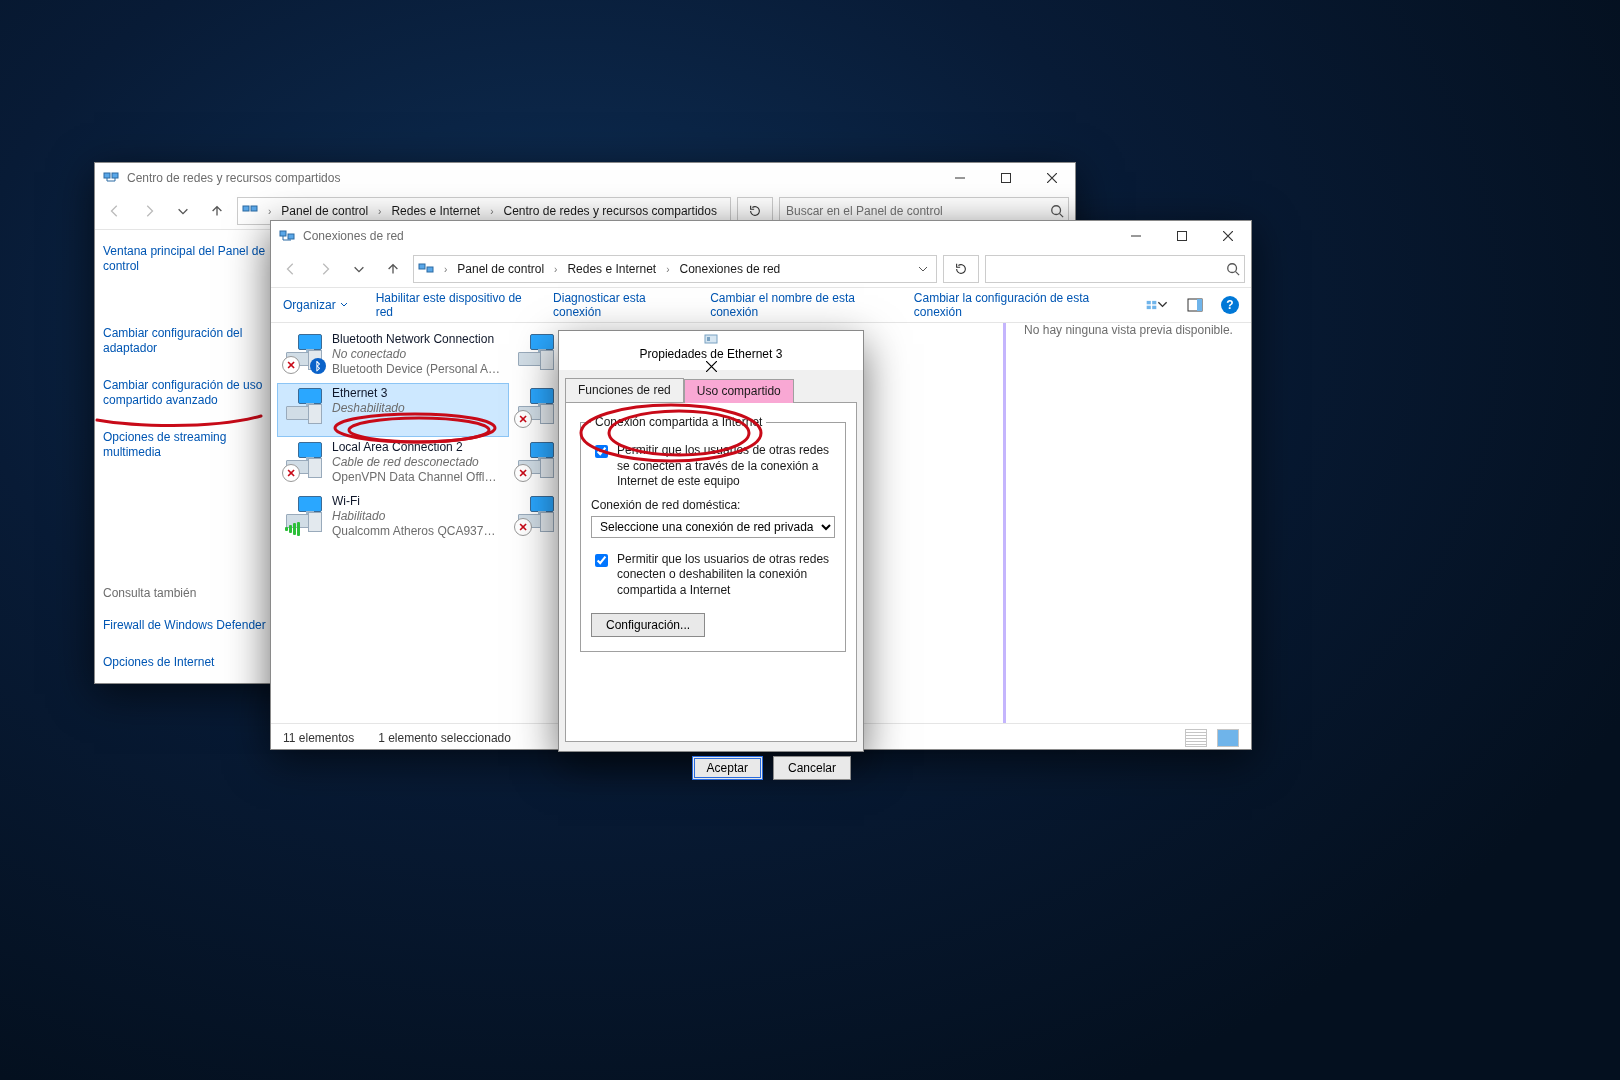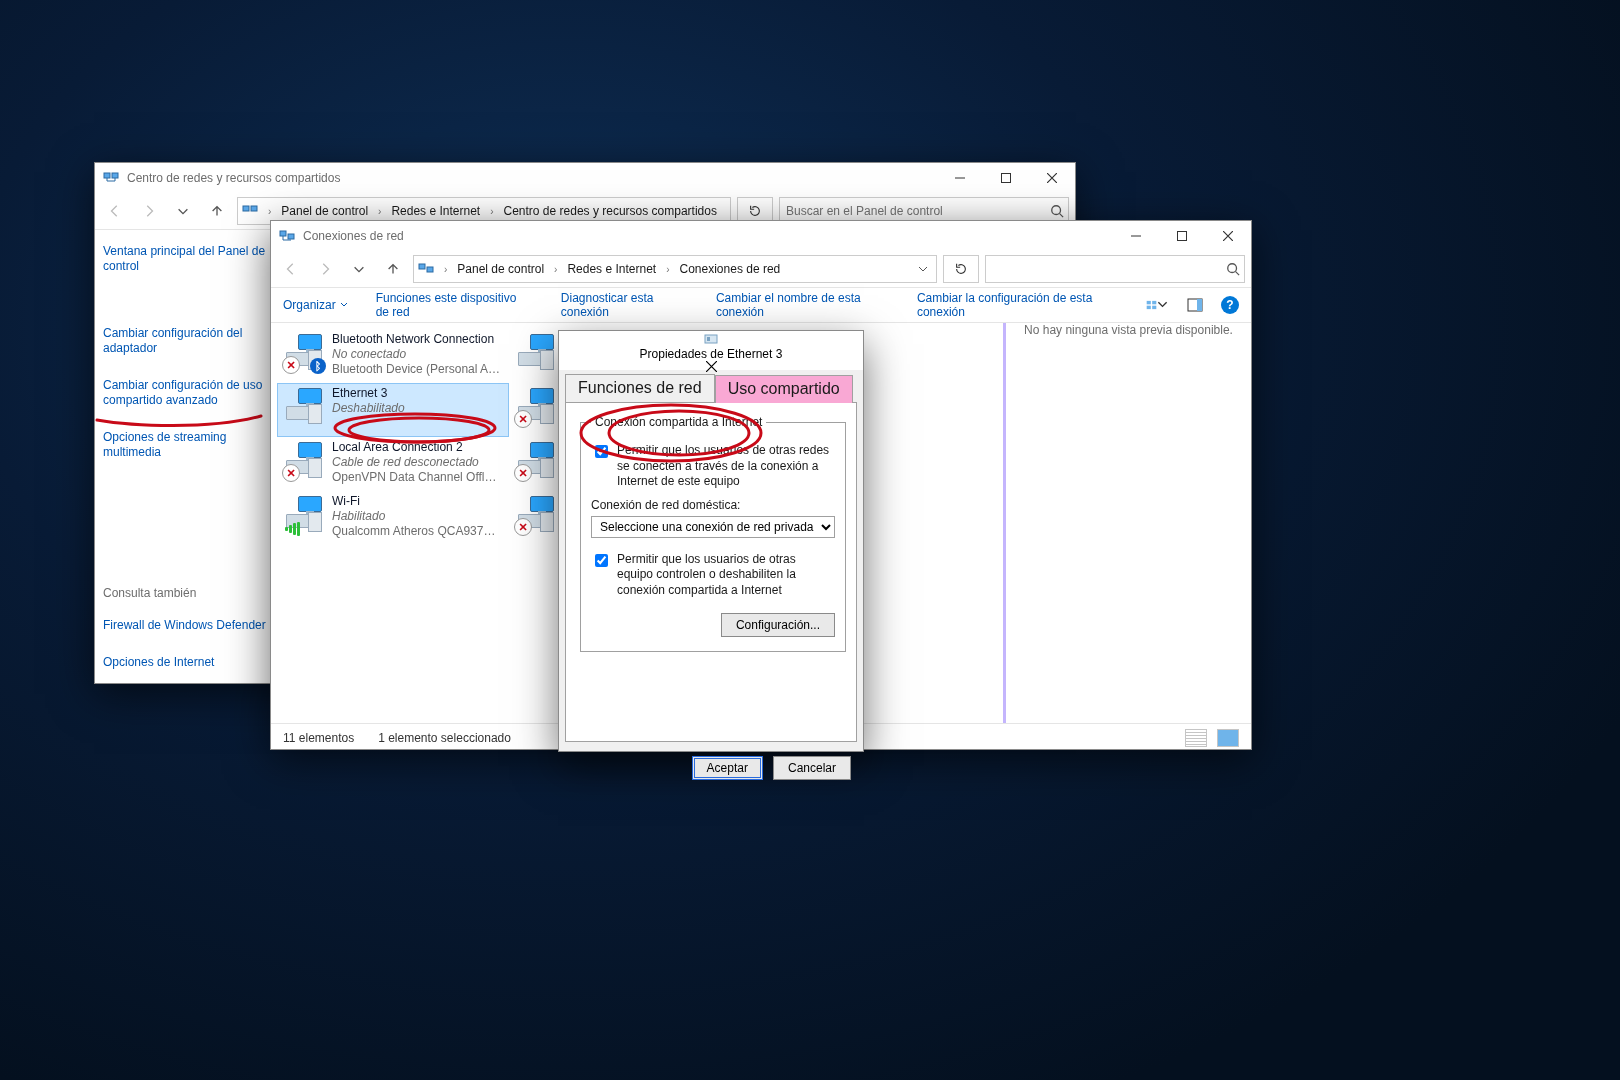--- a/index.html
+++ b/index.html
@@ -100,33 +100,33 @@
   
   .dialog { position:absolute; background:#f0f0f0; border:1px solid #8a8a8a; box-shadow:0 14px 40px rgba(0,0,0,.55); }
   .dlg-title { height:39px; display:flex; align-items:center; background:#fff;flex-direction:column; }
   .dlg-title .ic { width:16px; height:16px; margin:0 8px; display:flex; align-items:center; justify-content:center; }
   .dlg-title .t  { font-size:12px; color:#000; }
   .dlg-title .spacer { flex:1; }
   .dlg-close { width:42px; height:30px; display:flex; align-items:center; justify-content:center; cursor:pointer; }
   .dlg-close svg { width:11px; height:11px; stroke:#000; stroke-width:1.2; fill:none; }
 
   .tabs { display:flex; align-items:flex-end; height:28px; padding:4px 6px 0 6px; gap:0; }
-  .tab { padding:4px 12px 5px; border:1px solid var(--border-dark); border-bottom:0; background:#f0f0f0; cursor:pointer; position:relative; font-size:16px; }
+  .tab { padding:4px 12px 5px; border:1px solid var(--border-dark); border-bottom:0; background:#f0f0f0; cursor:pointer; position:relative; font-size:12px; }
   .tab.active { background:#f9a8d4; z-index:2; top:1px; }
   .tabpanel { margin:0 6px 6px 6px; background:#fff; border:1px solid var(--border-dark); padding:10px 12px 8px 12px; height:340px; box-sizing:border-box; }
 
   fieldset.group { border:1px solid var(--border-dark); padding:8px 10px 14px 10px; margin-top:2px; }
   fieldset.group > legend { padding:0 4px; font-size:12px; }
   .chk { display:flex; align-items:flex-start; gap:6px; margin:6px 0; }
   .chk input { margin-top:2px; }
   .chk label { line-height:1.3; }
   .fieldlabel { margin:8px 0 4px 0; }
   .combo { display:flex; }
   .combo select { flex:1; height:22px; border:1px solid var(--border-dark); background:#fff; font-size:12px; padding:0 4px; }
-  .cfg-row { display:flex; justify-content:flex-end; margin-top:14px; }
+  .cfg-row { display:flex; justify-content:flex-start; margin-top:14px; }
   .btn { height:24px; padding:0 14px; border:1px solid #8a8a8a; background:#e9e9e9; cursor:pointer; font-size:12px; }
   .btn.default { border:1px solid #2a6bdc; outline:1px solid #2a6bdc; outline-offset:-3px; }
   .dlg-buttons { display:flex; justify-content:flex-end; gap:10px; padding:8px 12px 12px; }
 
   
   .cp-icon svg, .ti-icon svg { width:16px; height:16px; }
 
   
   .annot { position:absolute; pointer-events:none; }
   .annot svg { overflow:visible; }
@@ -322,21 +322,21 @@
       </div>
     </div>
 
     <div class="cmdbar">
       <span class="item">
         <span>Organizar</span>
         <svg width="8" height="8" viewBox="0 0 8 8">
             <path d="M1 2l3 3 3-3" stroke="#0056b3" fill="none"></path>
           </svg>
       </span>
-      <span class="item">Funciones este dispositivo de red</span>
+      <span class="item">Habilitar este dispositivo de red</span>
       <span class="item">Diagnosticar esta conexión</span>
       <span class="item">Cambiar el nombre de esta conexión</span>
       <span class="item">Cambiar la configuración de esta conexión</span>
       <span class="rightgrp">
         <span class="iconbtn">
           <svg viewBox="0 0 16 16">
               <rect x="1" y="2" width="6" height="5" fill="#6fb4ea"></rect>
               <rect x="9" y="2" width="6" height="5" fill="#6fb4ea"></rect>
               <rect x="1" y="9" width="6" height="5" fill="#6fb4ea"></rect>
               <rect x="9" y="9" width="6" height="5" fill="#6fb4ea"></rect>
@@ -582,21 +582,21 @@
 
         <div class="fieldlabel">Conexión de red doméstica:</div>
         <div class="combo">
           <select>
             <option>Seleccione una conexión de red privada</option>
           </select>
         </div>
 
         <div class="chk" style="margin-top:14px">
           <input type="checkbox" checked="" id="ck2" style="">
-          <label for="ck2">Permitir que los usuarios de otras equipo controlen o deshabiliten la conexión compartida a Internet</label>
+          <label for="ck2">Permitir que los usuarios de otras redes conecten o deshabiliten la conexión compartida a Internet</label>
         </div>
 
         <div class="cfg-row">
           <button class="btn">Configuración...</button>
         </div>
       </fieldset>
     </div>
 
     <div class="dlg-buttons">
       <button class="btn default">Aceptar</button>

